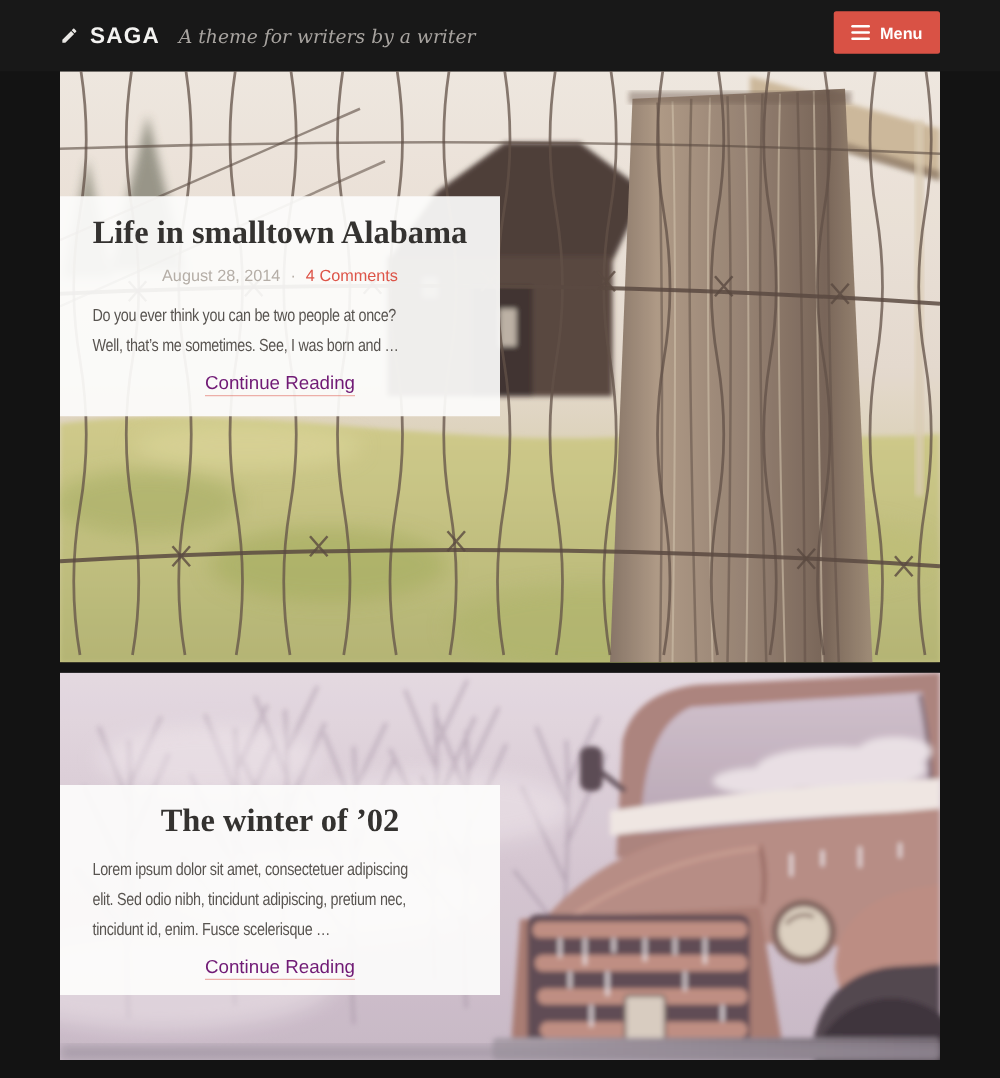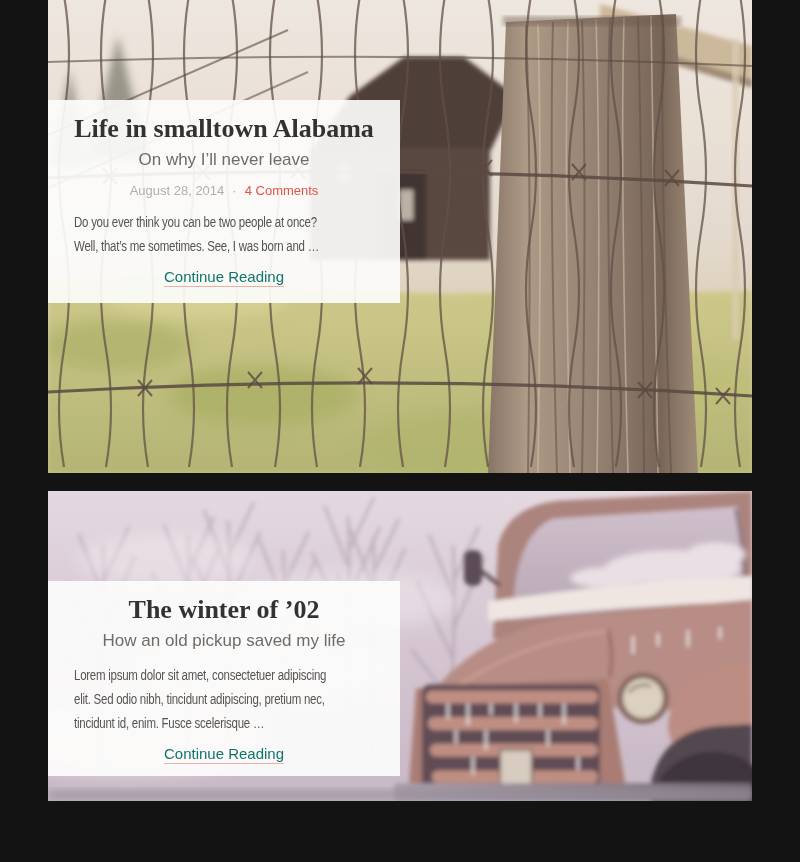--- a/index.html
+++ b/index.html
@@ -11,46 +11,63 @@
   .logo-group{display:flex;align-items:center;gap:9px;cursor:pointer;}
   .site-title{color:#f3f2f0;font-weight:bold;font-size:18px;letter-spacing:1px;}
   .tagline{color:#a8a4a0;font-family:"DejaVu Serif",serif;font-style:italic;font-size:15px;margin-left:6px;}
   .menu-btn{position:absolute;right:48px;top:9px;display:flex;align-items:center;gap:8px;
             background:#d95245;color:#fff;border:none;border-radius:2px;padding:8px 14px;
             font-family:"Liberation Sans",sans-serif;font-size:13px;font-weight:bold;cursor:pointer;}
   .hamburger{display:inline-block;}
   .hamburger i{display:block;width:15px;height:2px;background:#fff;margin:3px 0;border-radius:1px;}
   
   main{padding:0 48px;}
-  .post{position:relative;overflow:hidden;margin-bottom:18px;}
+  .post{position:relative;overflow:hidden;margin-bottom:8px;}
   .post-1{height:473px;}
   .post-2{height:310px;margin-bottom:0;}
   .photo{position:absolute;inset:0;}
   .photo svg{display:block;width:100%;height:100%;}
   .card{position:absolute;left:0;width:352px;box-sizing:border-box;
         background:rgba(253,253,252,0.92);text-align:center;padding:14px 26px 16px;}
   .post-1 .card{top:100px;}
   .post-2 .card{top:90px;padding-bottom:12px;}
   .title{margin:0;font-family:"Liberation Serif","DejaVu Serif",serif;font-weight:bold;
          font-size:26px;line-height:1.12;color:#343230;cursor:pointer;}
   .subtitle{margin:7px 0 0;font-size:17px;color:#6f6b67;}
   .meta{margin:13px 0 0;font-size:13px;color:#b5aea7;}
   .meta .sep{margin:0 8px;color:#b5aea7;}
   .meta .comments{color:#dd5448;cursor:pointer;}
   .excerpt{margin:12px 0 0;width:122%;transform:scaleX(0.82);transform-origin:0 50%;}
   .excerpt div{white-space:nowrap;text-align:left;font-size:14px;line-height:24px;
                letter-spacing:-0.3px;color:#585450;}
-  .continue{display:inline-block;margin-top:10px;font-size:15px;color:#0f766e;
+  .continue{display:inline-block;margin-top:10px;font-size:15px;color:#701a75;
             border-bottom:1px solid rgba(221,84,72,0.45);padding-bottom:1px;cursor:pointer;}
 </style>
 </head>
 <body>
 
 <div class="page">
 
+  <header>
+    <div class="logo-group">
+      <svg width="15" height="15" viewBox="0 0 24 24">
+        <path fill="#e9e7e4" d="M3 17.2V21h3.8L18 9.8 14.2 6 3 17.2zM20.7 7.1c.4-.4.4-1 0-1.4l-2.4-2.4c-.4-.4-1-.4-1.4 0L15 5.2 18.8 9l1.9-1.9z"></path>
+      </svg>
+      <span class="site-title">SAGA</span>
+      <span class="tagline">A theme for writers by a writer</span>
+    </div>
+    <button class="menu-btn">
+      <span class="hamburger">
+          <i></i>
+          <i></i>
+          <i></i>
+        </span>
+      <span>Menu</span>
+    </button>
+  </header>
 
   <main>
 
     <article class="post post-1">
       <div class="photo">
         <svg viewBox="0 0 704 473" preserveAspectRatio="none">
           <defs>
             <linearGradient id="sky1" x1="0" y1="0" x2="0" y2="1">
               <stop offset="0" stop-color="#efe9e2"></stop>
                 <stop offset="0.5" stop-color="#e4dad0"></stop>
@@ -166,21 +183,20 @@
             <path d="M310,368 l14,16 M324,368 l-14,16"></path>
               <path d="M590,382 l14,16 M604,382 l-14,16"></path>
             <path d="M668,388 l14,16 M682,388 l-14,16"></path>
           </g>
           <rect width="704" height="473" fill="#e9dcc6" opacity="0.1"></rect>
         </svg>
       </div>
 
       <div class="card">
         <h2 class="title">Life in smalltown Alabama</h2>
-        <p class="subtitle">On why I’ll never leave</p>
         <p class="meta"><span>August 28, 2014</span><span class="sep">·</span><span class="comments">4 Comments</span></p>
         <div class="excerpt">
           <div>Do you ever think you can be two people at once?</div>
           <div>Well, that’s me sometimes. See, I was born and …</div>
         </div>
         <a class="continue">Continue Reading</a>
       </div>
     </article>
 
     <article class="post post-2">
@@ -299,21 +315,20 @@
             <rect x="346" y="296" width="358" height="18" rx="4" fill="url(#bump2)"></rect>
           </g>
 
           <rect x="0" y="302" width="704" height="12" fill="#918a96" opacity="0.6" filter="url(#c4)"></rect>
           <rect width="704" height="314" fill="#d9bcc6" opacity="0.1"></rect>
         </svg>
       </div>
 
       <div class="card">
         <h2 class="title">The winter of ’02</h2>
-        <p class="subtitle">How an old pickup saved my life</p>
         <div class="excerpt">
           <div>Lorem ipsum dolor sit amet, consectetuer adipiscing</div>
           <div>elit. Sed odio nibh, tincidunt adipiscing, pretium nec,</div>
           <div>tincidunt id, enim. Fusce scelerisque …</div>
         </div>
         <a class="continue">Continue Reading</a>
       </div>
     </article>
 
   </main>

